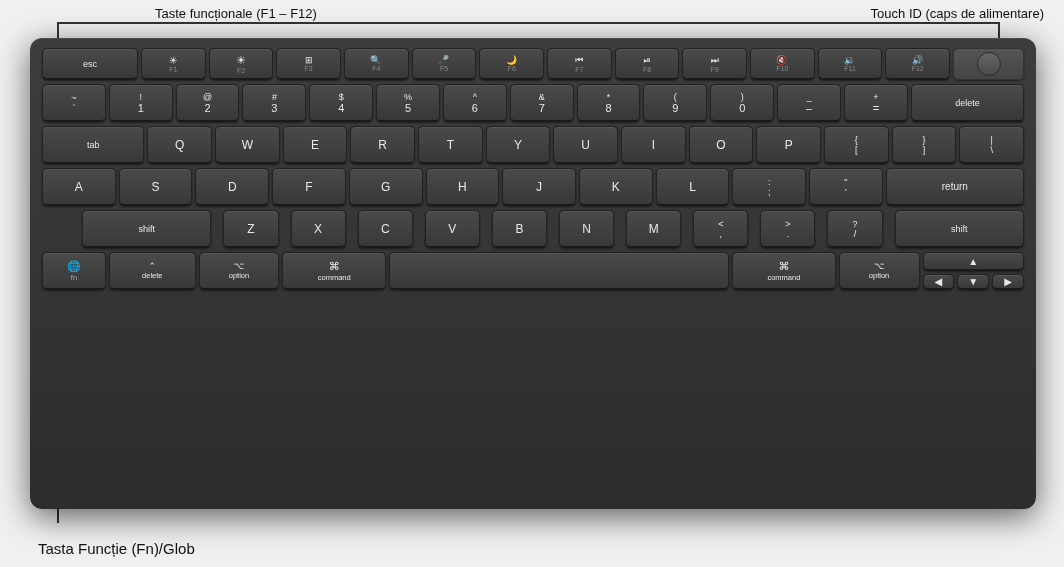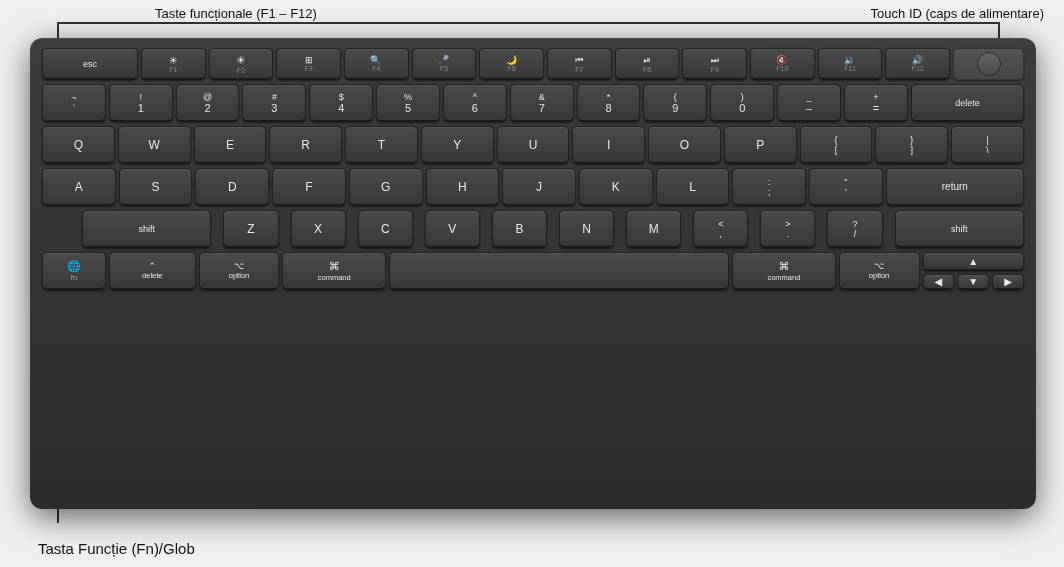--- a/index.html
+++ b/index.html
@@ -188,20 +188,23 @@
     <div style="background:linear-gradient(180deg,#4a4a4a,#383838);border-radius:5px;border:1px solid #222;border-bottom:2px solid #1a1a1a;color:#e8e8e8;display:flex;flex-direction:column;align-items:center;justify-content:center;flex:1;box-shadow:0 1px 2px rgba(0,0,0,0.5),inset 0 1px 0 rgba(255,255,255,0.07);">
       <span style="font-size:9px;">+</span>
         <span style="font-size:11px;">=</span>
     </div>
     <div style="background:linear-gradient(180deg,#4a4a4a,#383838);border-radius:5px;border:1px solid #222;border-bottom:2px solid #1a1a1a;color:#e8e8e8;display:flex;align-items:center;justify-content:center;flex:1.8;box-shadow:0 1px 2px rgba(0,0,0,0.5),inset 0 1px 0 rgba(255,255,255,0.07);">
       <span style="font-size:9px;">delete</span>
     </div>
   </div>
 
   <div style="display:flex;gap:3px;margin-bottom:4px;height:38px;">
+    <div style="background:linear-gradient(180deg,#4a4a4a,#383838);border-radius:5px;border:1px solid #222;border-bottom:2px solid #1a1a1a;color:#e8e8e8;display:flex;align-items:center;justify-content:center;flex:1.6;box-shadow:0 1px 2px rgba(0,0,0,0.5),inset 0 1px 0 rgba(255,255,255,0.07);">
+      <span style="font-size:9px;">tab</span>
+    </div>
     <div style="background:linear-gradient(180deg,#4a4a4a,#383838);border-radius:5px;border:1px solid #222;border-bottom:2px solid #1a1a1a;color:#e8e8e8;display:flex;align-items:center;justify-content:center;flex:1;box-shadow:0 1px 2px rgba(0,0,0,0.5),inset 0 1px 0 rgba(255,255,255,0.07);">
         <span style="font-size:12px;font-weight:500;">Q</span>
       </div>
     <div style="background:linear-gradient(180deg,#4a4a4a,#383838);border-radius:5px;border:1px solid #222;border-bottom:2px solid #1a1a1a;color:#e8e8e8;display:flex;align-items:center;justify-content:center;flex:1;box-shadow:0 1px 2px rgba(0,0,0,0.5),inset 0 1px 0 rgba(255,255,255,0.07);">
         <span style="font-size:12px;font-weight:500;">W</span>
       </div>
     <div style="background:linear-gradient(180deg,#4a4a4a,#383838);border-radius:5px;border:1px solid #222;border-bottom:2px solid #1a1a1a;color:#e8e8e8;display:flex;align-items:center;justify-content:center;flex:1;box-shadow:0 1px 2px rgba(0,0,0,0.5),inset 0 1px 0 rgba(255,255,255,0.07);">
         <span style="font-size:12px;font-weight:500;">E</span>
       </div>
     <div style="background:linear-gradient(180deg,#4a4a4a,#383838);border-radius:5px;border:1px solid #222;border-bottom:2px solid #1a1a1a;color:#e8e8e8;display:flex;align-items:center;justify-content:center;flex:1;box-shadow:0 1px 2px rgba(0,0,0,0.5),inset 0 1px 0 rgba(255,255,255,0.07);">

